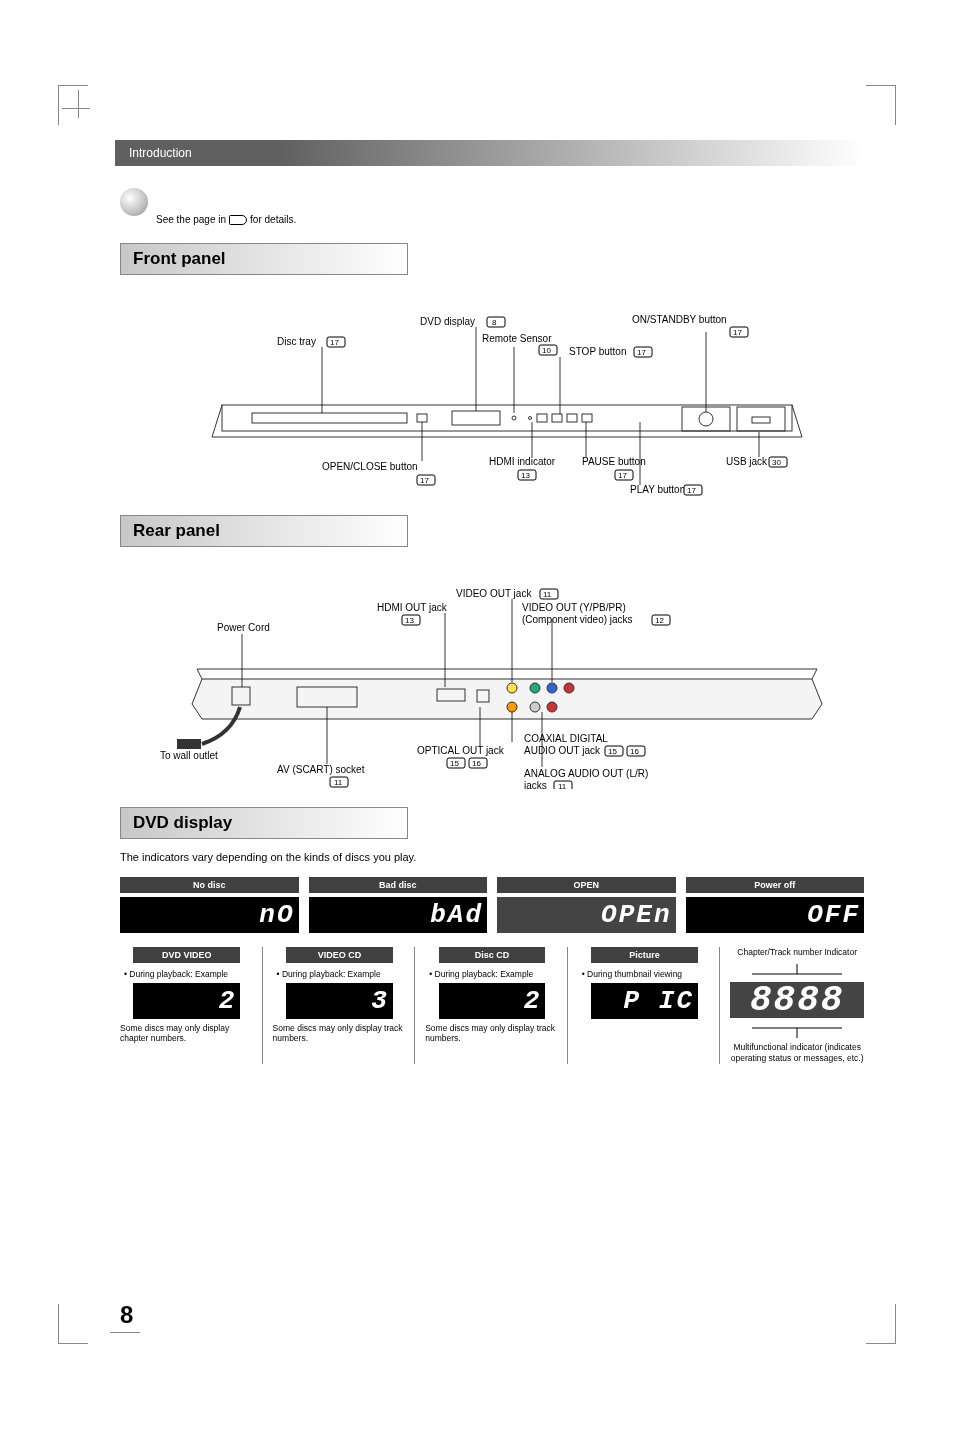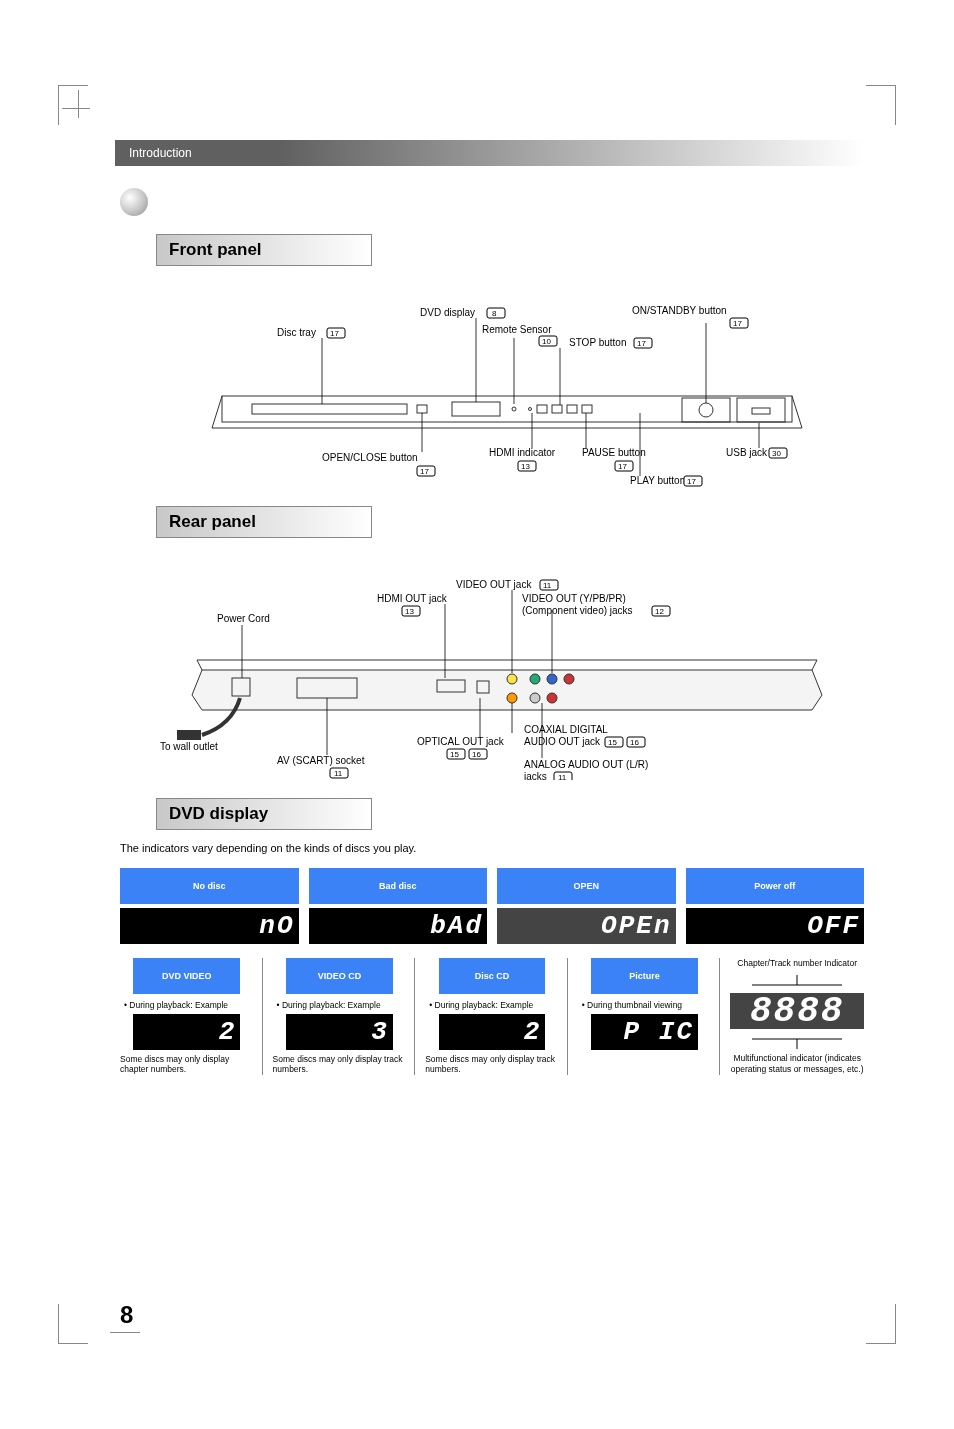--- a/index.html
+++ b/index.html
@@ -11,27 +11,27 @@
 .crop-br { bottom: 85px; right: 58px; border-left: none; border-top: none; }
 .crop-inner-v { position: absolute; width: 1px; height: 28px; background: #888; }
 .crop-inner-h { position: absolute; width: 28px; height: 1px; background: #888; }
 .page-wrapper { padding: 140px 90px 120px 120px; height: 1429px; position: relative; }
 .header-bar { background: linear-gradient(90deg, #606060 0%, #606060 22%, #fff 100%); color: #fff; font-size: 12px; padding: 6px 14px 6px 14px; margin-left: -5px; }
 .title-row { display: flex; align-items: center; margin-top: 22px; }
 .bullet { width: 28px; height: 28px; border-radius: 50%; background: radial-gradient(circle at 35% 35%, #fff 0%, #c0c0c0 60%, #888 100%); margin-right: -10px; z-index: 0; }
 .main-title { font-family: 'Times New Roman', Times, serif; font-weight: bold; font-style: italic; font-size: 29px; z-index: 1; }
 .sub-note { font-size: 10px; margin-left: 36px; margin-top: -2px; display: flex; align-items: center; }
 .page-ref-icon { display: inline-block; width: 18px; height: 10px; border: 1px solid #000; border-radius: 2px 7px 7px 2px; margin: 0 3px; position: relative; }
-.section-label { background: linear-gradient(90deg, #c8c8c8 0%, #fff 100%); border: 1px solid #888; width: 216px; padding: 5px 12px; font-size: 17px; font-weight: bold; margin-top: 18px; margin-left: 36px; }
+.section-label { background: linear-gradient(90deg, #c8c8c8 0%, #fff 100%); border: 1px solid #888; width: 288px; padding: 5px 12px; font-size: 17px; font-weight: bold; margin-top: 18px; }
 .diagram { margin-top: 12px; text-align: center; position: relative; }
 .diagram svg { display: block; margin: 0 auto; }
 .disp-intro { font-size: 11px; margin-top: 12px; }
 .display-grid { display: flex; gap: 10px; margin-top: 14px; flex-wrap: nowrap; }
 .disp-col { flex: 1 1 0; display: flex; flex-direction: column; align-items: center; }
-.disp-label { background: #3b82f6; color: #fff; font-size: 9px; font-weight: bold; padding: 13px 0; width: 100%; text-align: center; }
+.disp-label { background: #404040; color: #fff; font-size: 9px; font-weight: bold; padding: 3px 0; width: 100%; text-align: center; }
 .seg-display { background: #000; display: flex; justify-content: flex-end; align-items: center; padding: 4px 4px; height: 36px; width: 100%; margin-top: 4px; }
 .seg-display.light { background: #444; }
 .seg-char { color: #ffffff; font-family: 'Segment7', 'Courier New', monospace; font-style: italic; font-weight: bold; letter-spacing: 2px; }
 .seg-large { font-size: 26px; }
 .seg-xlarge { font-size: 36px; }
 .disp-desc { font-size: 8.5px; margin-top: 6px; width: 100%; padding: 0 4px; }
 .disp-note { font-size: 8.5px; margin-top: 4px; width: 100%; }
 .page-num { position: absolute; bottom: 100px; left: 120px; font-size: 24px; font-weight: bold; }
 .page-num-rule { position: absolute; bottom: 96px; left: 110px; width: 30px; border-top: 1px solid #888; }
 .row2-wrapper { display: flex; gap: 10px; margin-top: 14px; }
@@ -52,20 +52,25 @@
 <div class="crop-marks crop-tr"></div>
 <div class="crop-marks crop-bl"></div>
 <div class="crop-marks crop-br"></div>
 
 <div class="page-wrapper">
 
   <div class="header-bar">Introduction</div>
 
   <div class="title-row">
     <div class="bullet"></div>
+  </div>
+  <div class="sub-note">
+    <span>See the page in</span>
+    <span class="page-ref-icon"></span>
+    <span>for details.</span>
   </div>
 
   <div class="section-label">Front panel</div>
   <div class="diagram">
     <svg width="700" height="210" viewBox="0 0 700 210">
 
       <g stroke="#333" fill="none" stroke-width="1">
         <rect x="80" y="118" width="570" height="26"></rect>
         <line x1="80" y1="118" x2="70" y2="150"></line>
         <line x1="650" y1="118" x2="660" y2="150"></line>

